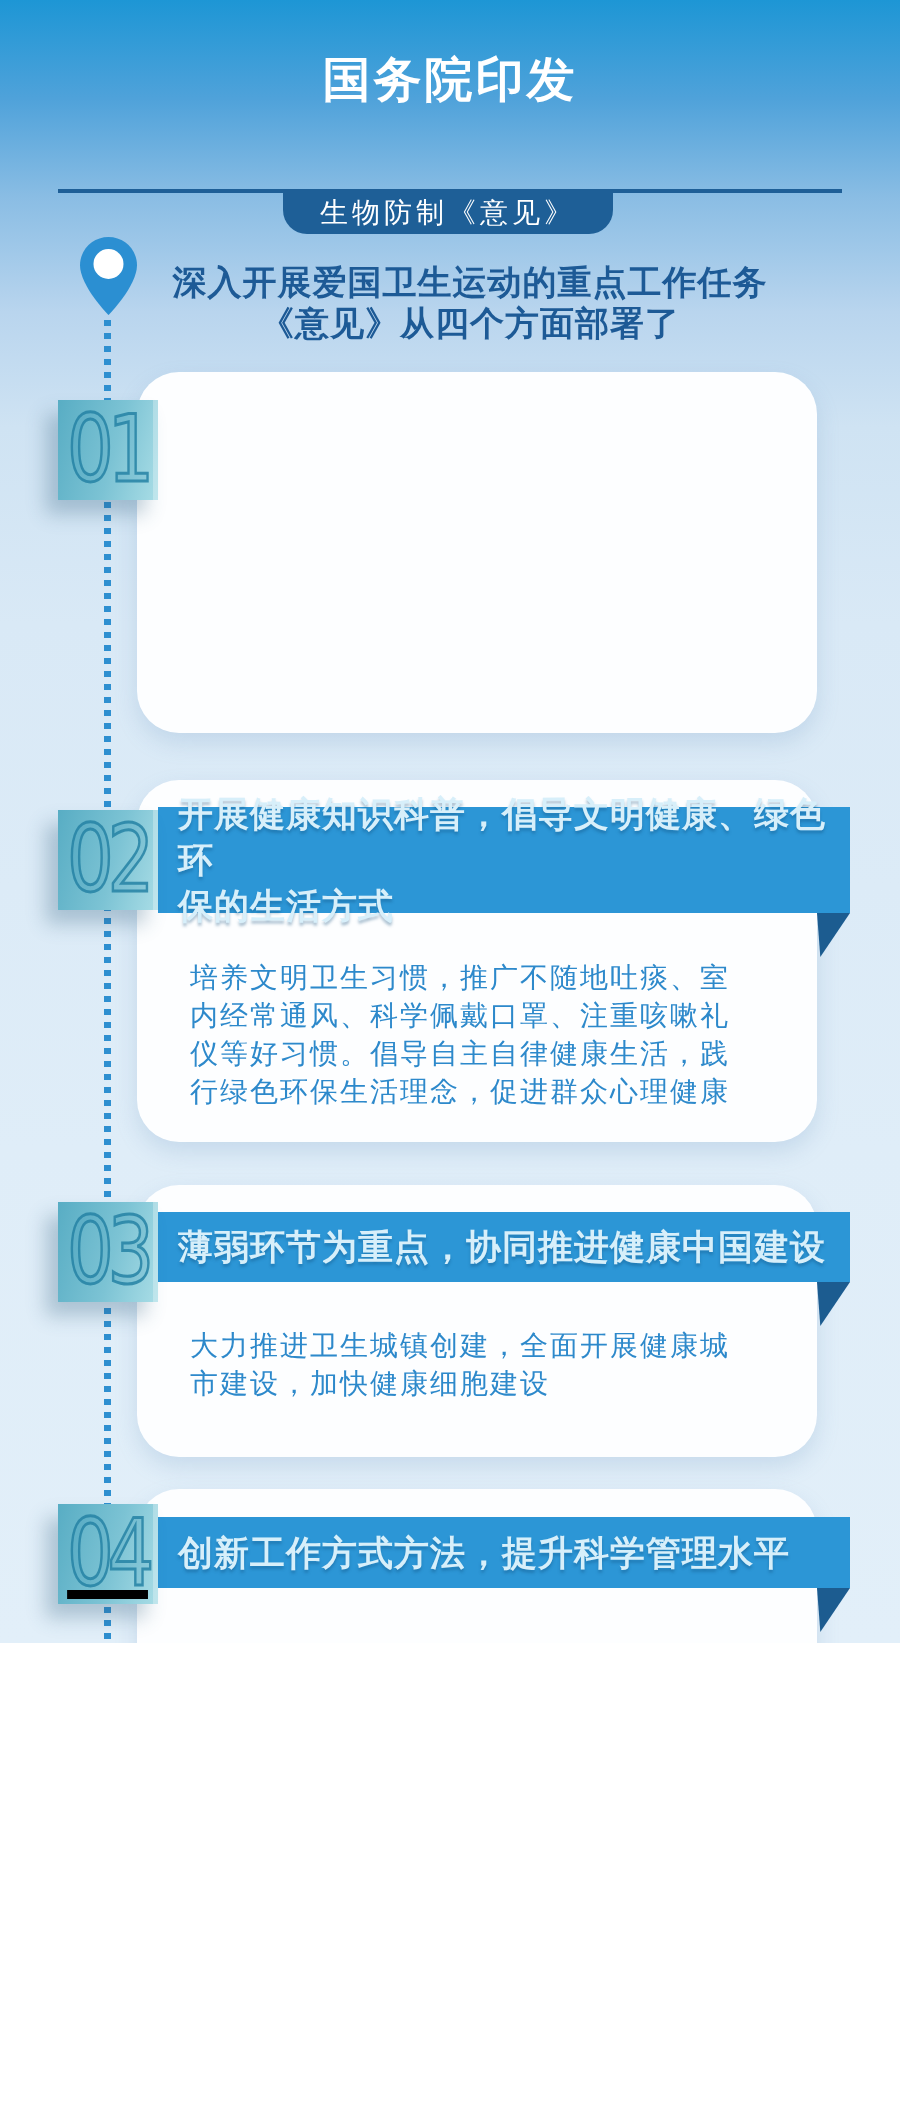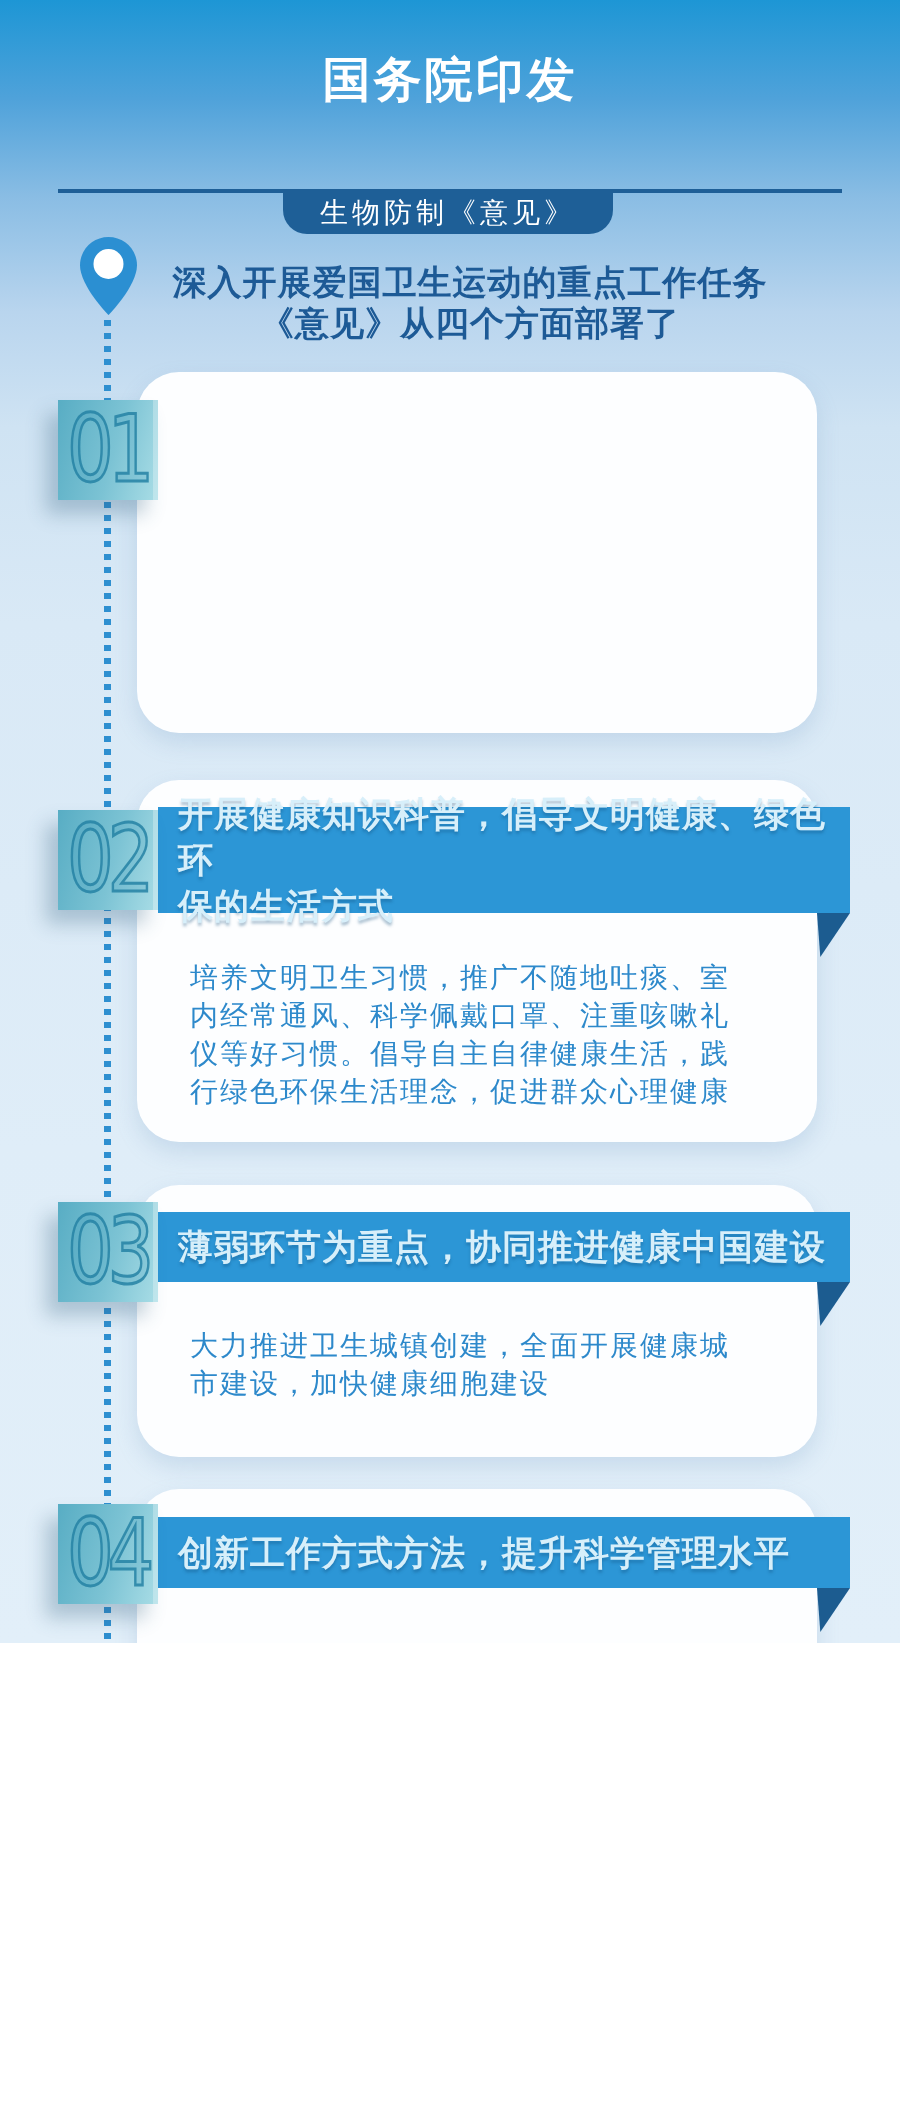--- a/index.html
+++ b/index.html
@@ -34,21 +34,21 @@
     box-shadow:-12px 14px 18px rgba(50,95,125,.30),inset -5px 0 0 rgba(255,255,255,.28);
     display:flex;align-items:center;justify-content:center;}
   .numblock span{font-size:92px;line-height:1;font-weight:400;letter-spacing:-8px;
     transform:scaleX(.8);color:rgba(47,143,178,.16);
     -webkit-text-stroke:3px rgba(38,130,164,.85);}
   .body{position:absolute;left:190px;width:590px;z-index:5;color:#2d89cb;
     font-size:28px;line-height:38px;letter-spacing:2px;white-space:pre-line;}
   .c1{top:372px;height:361px;} .b1{top:413px;height:67px;} .n1{top:400px;} .t1{top:522px;}
   .c2{top:780px;height:362px;} .b2{top:807px;height:106px;} .n2{top:810px;} .t2{top:959px;}
   .c3{top:1185px;height:272px;} .b3{top:1212px;height:70px;} .n3{top:1202px;} .t3{top:1327px;}
-  .c4{top:1489px;height:268px;} .b4{top:1517px;height:71px;} .n4{top:1504px;} .t4{top:1634px;}
+  .c4{top:1489px;height:268px;} .b4{top:1517px;height:71px;} .n4{top:1504px;text-decoration:underline;} .t4{top:1634px;}
   
   .scene{position:absolute;left:0;top:1700px;width:900px;height:366px;overflow:hidden;z-index:1;}
   .scene *{position:absolute;}
   .sky-b{background:#b7d1ea;}
   .sky-l{background:#c6daee;}
   .win{background:#dde9f5;border-radius:2px;}
   .hill-d{background:#4f9941;border-radius:50%;}
   .hill-f{border-radius:50%;}
   .pole{background:#fff;}
   .blade{width:11px;height:58px;background:#fff;border-radius:50% 50% 50% 50%/60% 60% 40% 40%;

